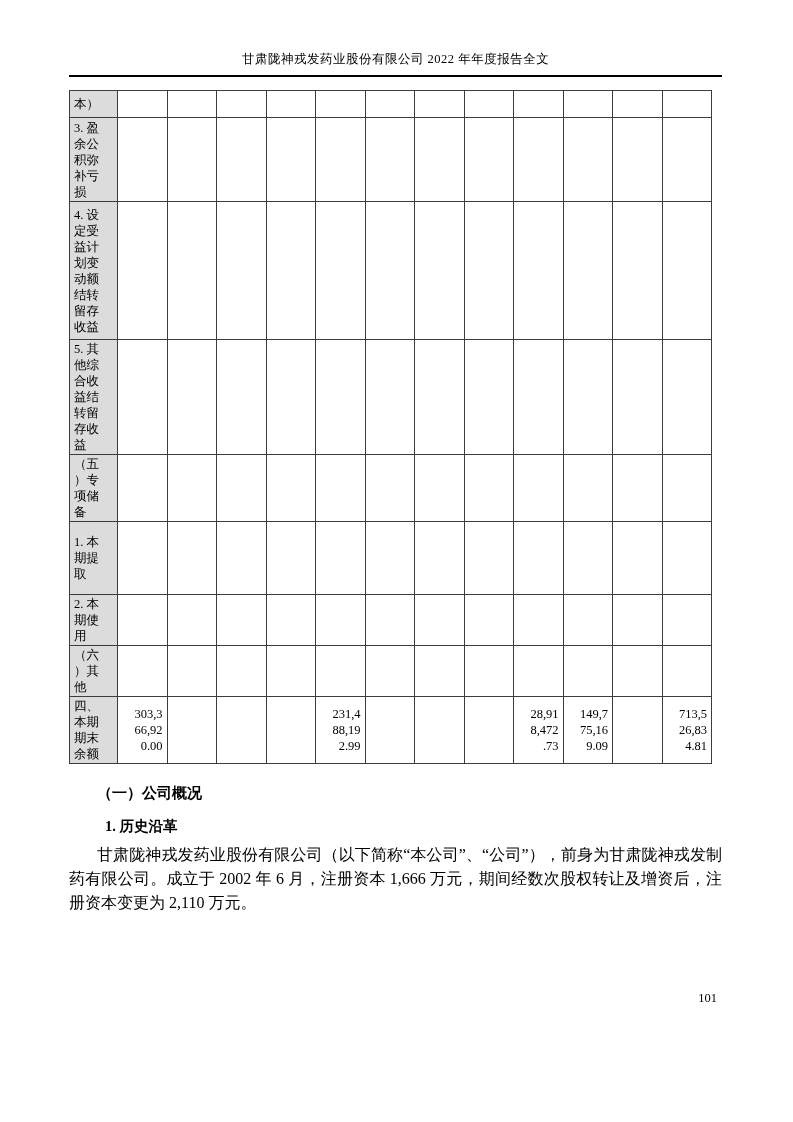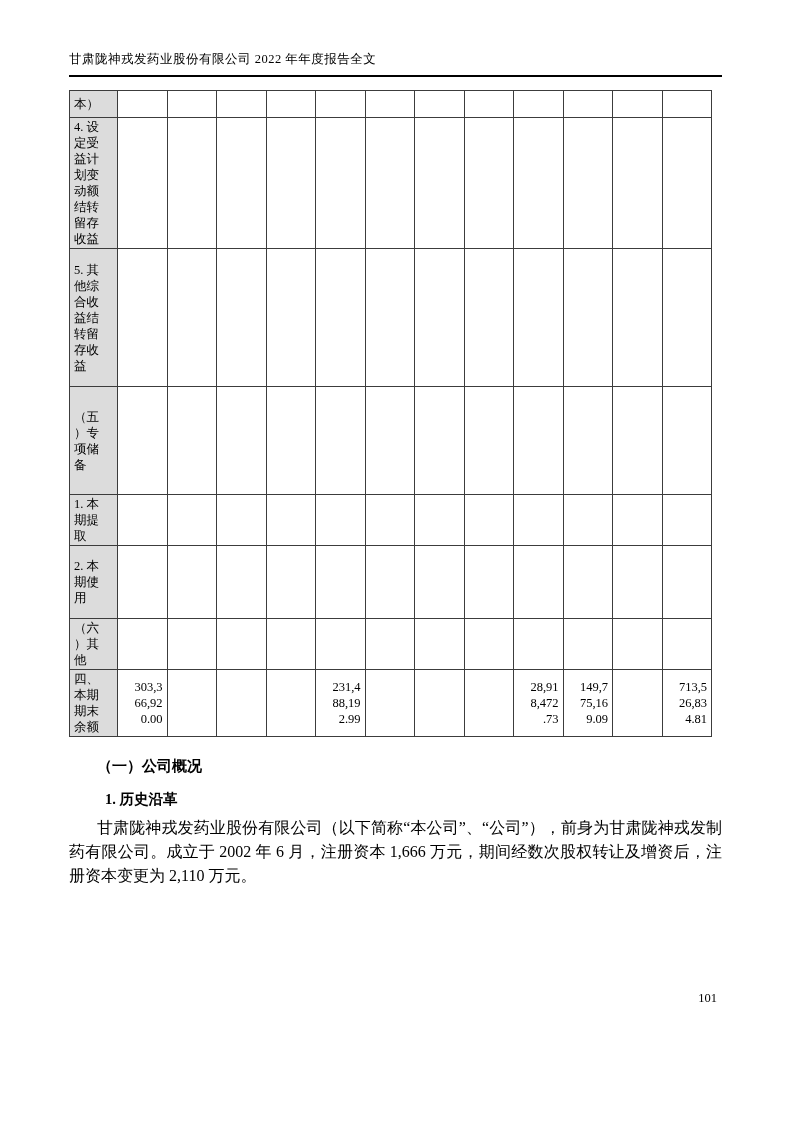--- a/index.html
+++ b/index.html
@@ -10,21 +10,21 @@
     margin: 0 auto;
     background: #ffffff;
     color: #000000;
     font-family: "Liberation Serif", "DejaVu Serif", serif;
     box-sizing: border-box;
     padding: 0 71px 0 69px;
     overflow: hidden;
   }
   .header-title {
     padding-top: 51px;
-    text-align: left;
+    text-align: center;
     font-size: 12.5px;
     line-height: 16px;
     letter-spacing: 0.5px;
   }
   .header-rule {
     margin-top: 8px;
     border-top: 2px solid #000000;
     height: 0;
   }
   table.equity {
@@ -133,20 +133,39 @@
           <td class="data-cell"></td>
           <td class="data-cell"></td>
           <td class="data-cell"></td>
           <td class="data-cell"></td>
           <td class="data-cell"></td>
           <td class="data-cell"></td>
           <td class="data-cell"></td>
           <td class="data-cell"></td>
         </tr>
         <tr>
+          <td class="label-cell">3. 盈
+余公
+积弥
+补亏
+损</td>
+          <td class="data-cell"></td>
+          <td class="data-cell"></td>
+          <td class="data-cell"></td>
+          <td class="data-cell"></td>
+          <td class="data-cell"></td>
+          <td class="data-cell"></td>
+          <td class="data-cell"></td>
+          <td class="data-cell"></td>
+          <td class="data-cell"></td>
+          <td class="data-cell"></td>
+          <td class="data-cell"></td>
+          <td class="data-cell"></td>
+        </tr>
+        <tr>
           <td class="label-cell">4. 设
 定受
 益计
 划变
 动额
 结转
 留存
 收益</td>
           <td class="data-cell"></td>
           <td class="data-cell"></td>

